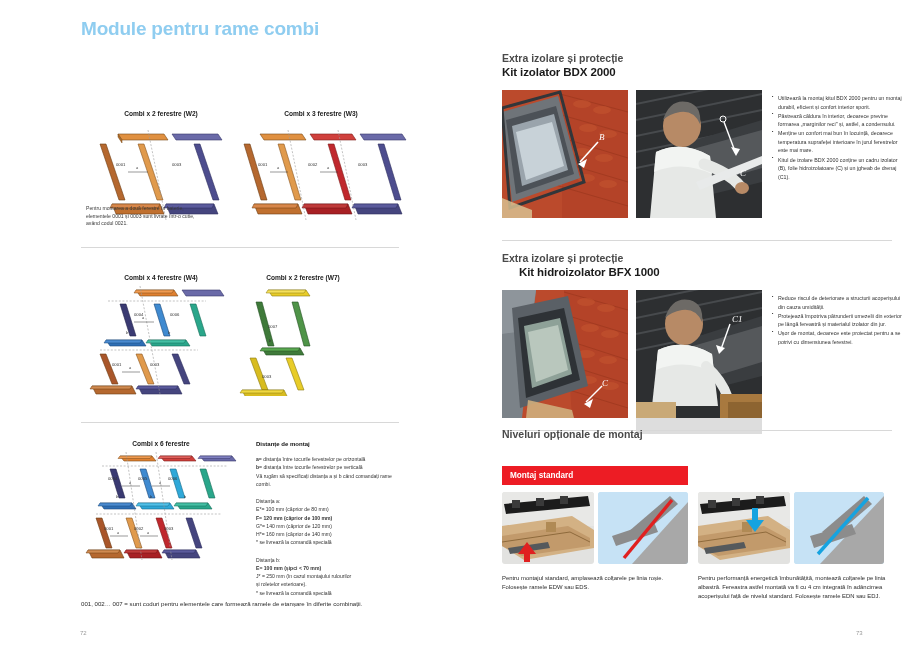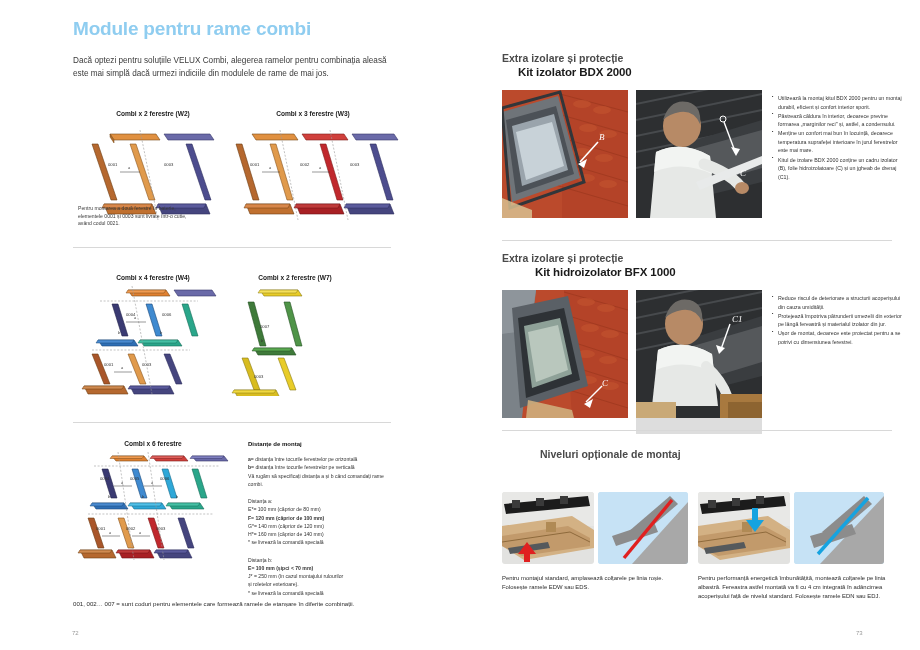--- a/index.html
+++ b/index.html
@@ -5,21 +5,21 @@
   * { box-sizing: border-box; margin: 0; padding: 0; }
   html, body {
     width: 920px; height: 650px;
     background: #ffffff;
     font-family: "Liberation Sans", sans-serif;
     overflow: hidden;
   }
   .page { position: relative; width: 920px; height: 650px; background:#fff; }
 
   
-  .left-page { position:absolute; left:0; top:0; width:460px; height:650px; }
+  .left-page { position:absolute; left:8px; top:0; width:460px; height:650px; }
   .right-page { position:absolute; left:460px; top:0; width:460px; height:650px; }
 
   .page-title {
     position:absolute; left:73px; top:18px;
     font-size:19px; font-weight:bold; color:#8fcdf0;
     letter-spacing:-0.2px;
   }
   .intro {
     position:absolute; left:73px; top:55px; width:330px;
     font-size:8.2px; color:#3a3a3a; line-height:1.55;
@@ -43,21 +43,21 @@
   .dist-body b { font-weight:bold; }
 
   .footnote-left {
     position:absolute; left:73px; top:600px; width:340px;
     font-size:6.1px; color:#2b2b2b;
   }
   .pagenum {
     position:absolute; font-size:6px; color:#9a9a9a;
   }
   .sec-title {
-    font-size:11.5px; color:#1a1a1a; font-weight:bold; letter-spacing:-0.1px;margin-left:16px;
+    font-size:11.5px; color:#1a1a1a; font-weight:bold; letter-spacing:-0.1px;
   }
   .sec-head3 {
     font-size:10.5px; color:#4a4a4a; font-weight:bold;
   }
   .bullets { font-size:5.3px; color:#333; line-height:1.62; list-style:none; }
   .bullets li { position:relative; padding-left:6px; margin-bottom:0.5px; }
   .bullets li:before {
     content:"▪"; position:absolute; left:0; top:-0.5px; font-size:4px; color:#333;
   }
 
@@ -75,21 +75,20 @@
   .mini { position:absolute; border-radius:3px; overflow:hidden; }
 </style>
 </head>
 <body>
 
 <div class="page">
 
   <div class="left-page">
 
     <div class="page-title">Module pentru rame combi</div>
-    <div class="intro">Dacă optezi pentru soluțiile VELUX Combi, alegerea ramelor pentru combinația aleasă este mai simplă dacă urmezi indiciile din modulele de rame de mai jos.</div>
 
     <div class="diag" style="left:73px; top:110px; width:160px;">
       <div class="combi-caption">Combi x 2 ferestre (W2)</div>
     </div>
     <div class="diag" style="left:233px; top:110px; width:160px;">
       <div class="combi-caption">Combi x 3 ferestre (W3)</div>
     </div>
 
     <svg width="170" height="110" style="position:absolute;left:68px;top:122px;">
       <g>
@@ -475,22 +474,25 @@
     </div>
 
     <ul class="bullets" style="position:absolute;left:312px;top:294px;width:130px;">
       <li>Reduce riscul de deteriorare a structurii acoperișului din cauza umidității.</li>
       <li>Protejează împotriva pătrunderii umezelii din exterior pe lângă fereastră și materialul izolator din jur.</li>
       <li>Ușor de montat, deoarece este proiectat pentru a se potrivi cu dimensiunea ferestrei.</li>
     </ul>
 
     <div class="hr-right" style="left:42px;top:430px;"></div>
 
-    <div class="sec-head3" style="position:absolute;left:42px;top:448px;margin-left:38px;">Niveluri opționale de montaj</div>
-
+    <div class="sec-head3" style="position:absolute;left:42px;top:428px;">Niveluri opționale de montaj</div>
+
+    <div class="tag" style="left:42px;top:466px;width:186px;height:19px;background:#ed1c24;">
+      <span>Montaj standard</span>
+    </div>
 
     <div class="mini" style="left:42px;top:492px;width:92px;height:72px;">
       <svg width="92" height="72">
         <rect width="92" height="72" fill="#e2e2e0"></rect>
         <rect x="0" y="0" width="92" height="34" fill="#e8e8e6"></rect>
 
         <path d="M2 12 L86 4 L88 14 L4 22 Z" fill="#1c1c1c"></path>
         <rect x="10" y="8" width="8" height="8" fill="#3a3a3a"></rect>
         <rect x="34" y="6" width="8" height="8" fill="#3a3a3a"></rect>
         <rect x="58" y="4" width="8" height="8" fill="#3a3a3a"></rect>

